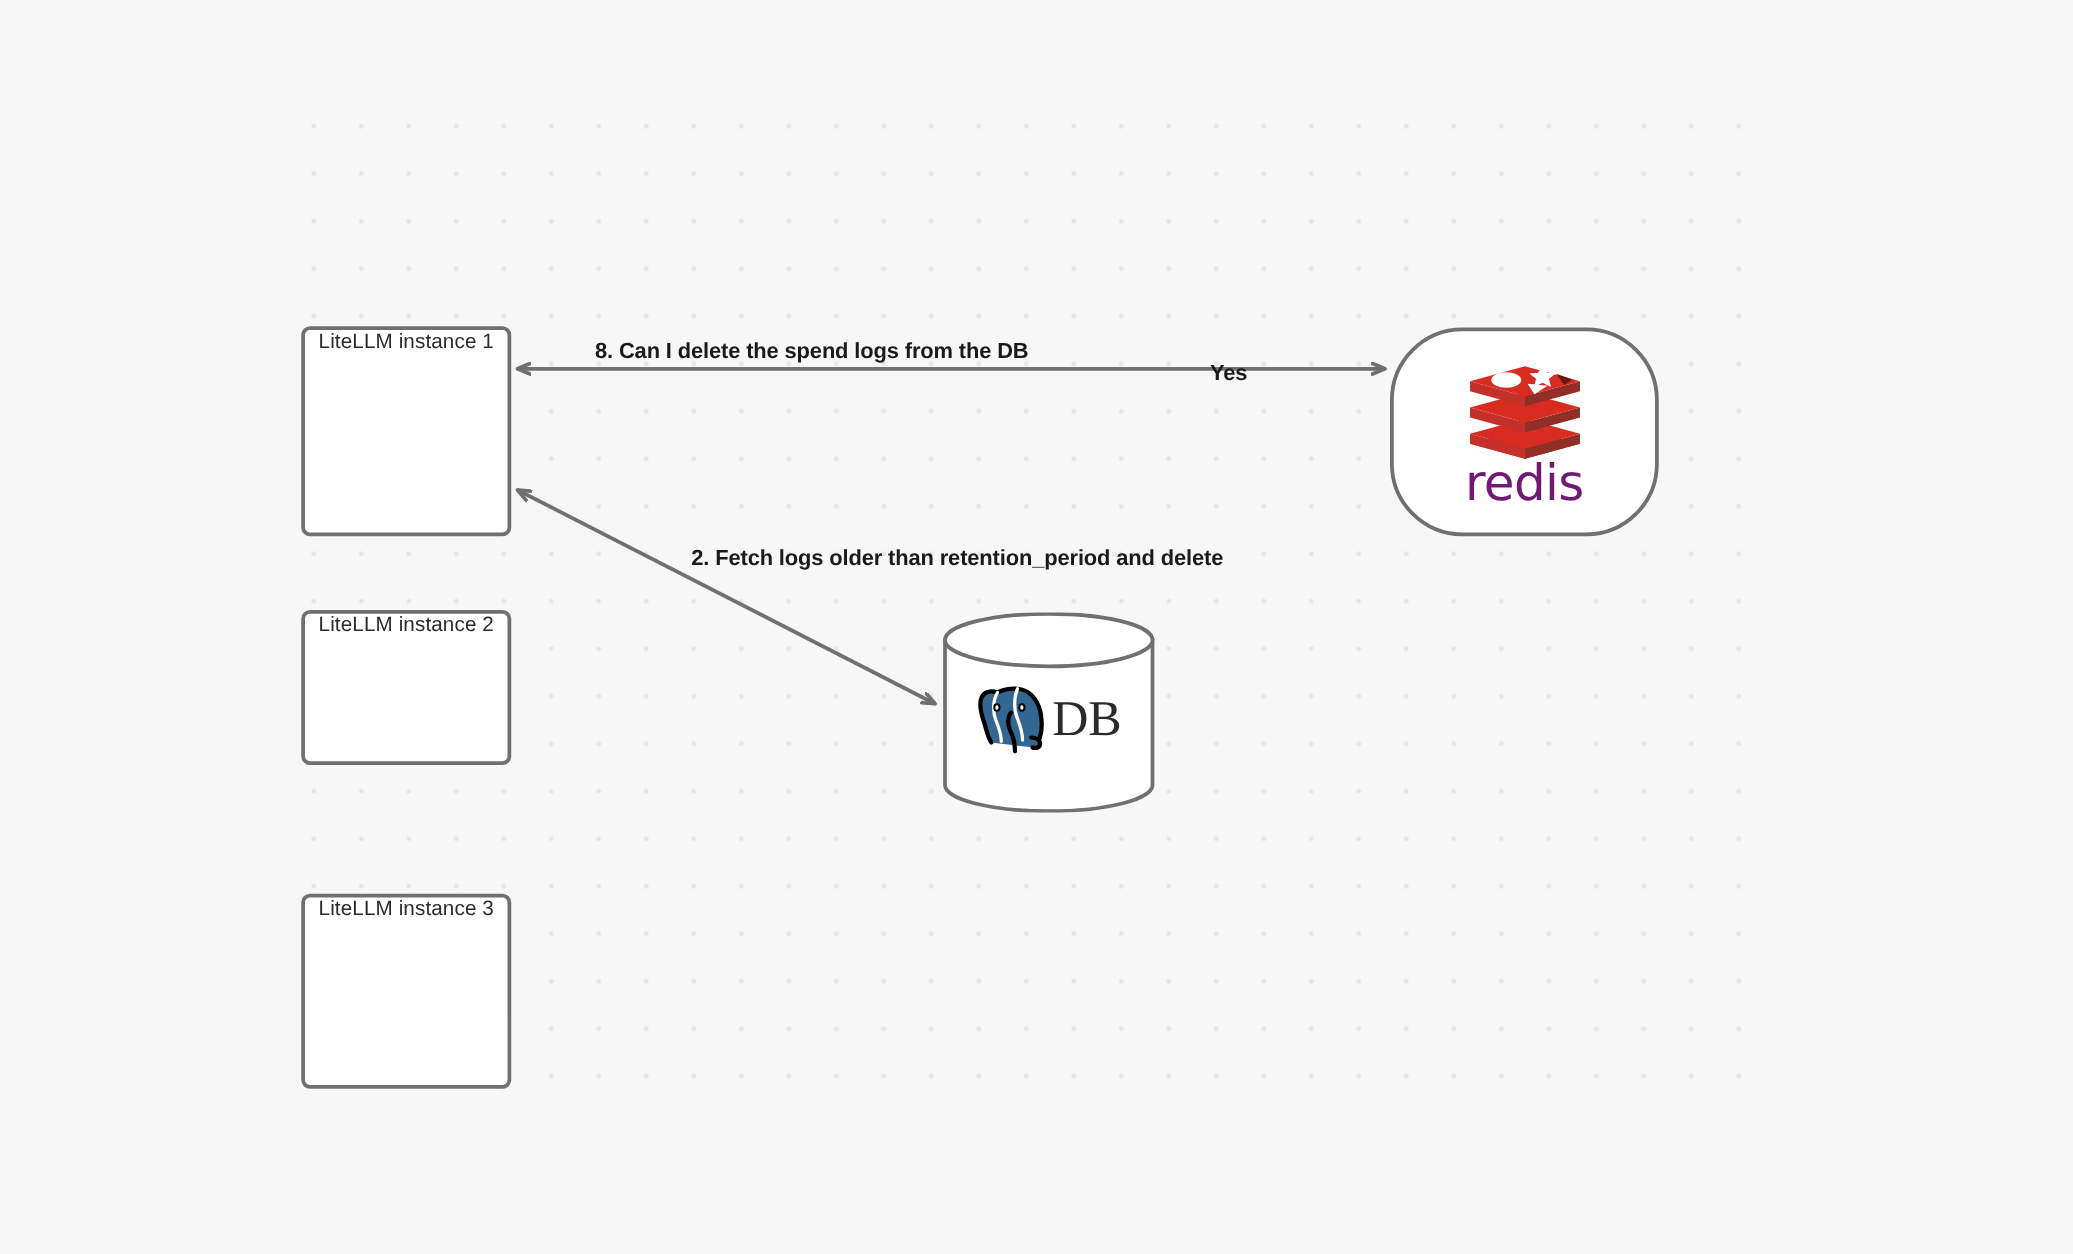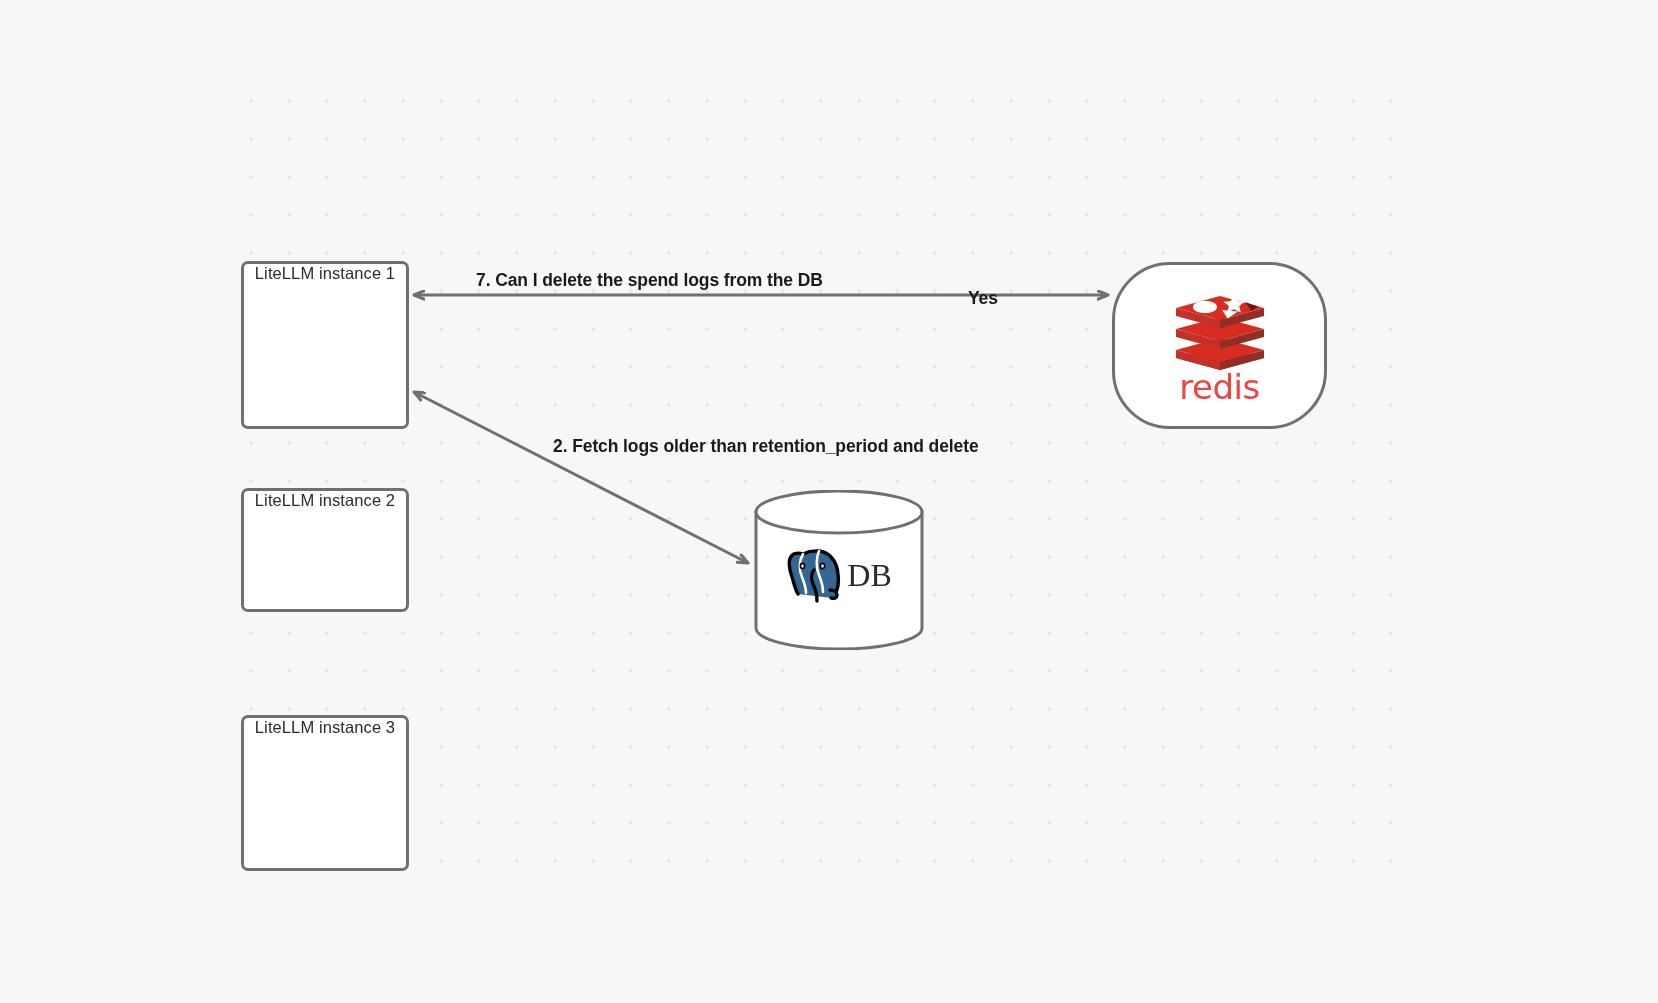--- a/index.html
+++ b/index.html
@@ -70,23 +70,23 @@
     left: 0; top: 0;
     width: 100%; height: 100%;
     display: flex;
     flex-direction: column;
     align-items: center;
     justify-content: center;
   }
   #redis-mark { display: block; }
   #redis-word {
     margin-top: -2px;
-    font-size: 34px;
+    font-size: 40px;
     font-weight: 400;
-    color: #ef4444;
+    color: #701a75;
     letter-spacing: -0.5px;
     line-height: 1;
     font-family: "DejaVu Sans", sans-serif;
   }
 
   
   #db-node {
     position: absolute;
     left: 753px;
     top: 490px;
@@ -95,21 +95,21 @@
   }
   #db-content {
     position: absolute;
     left: 0; top: 34%;
     width: 100%;
     display: flex;
     align-items: center;
     justify-content: center;
   }
   #db-text {
-    font-size: 32px;
+    font-size: 40px;
     font-weight: 400;
     color: #2B2B2B;
     font-family: "Liberation Serif", serif;
     line-height: 1;
     margin-left: -3px;
   }
 
   
   .edge-label {
     position: absolute;
@@ -147,21 +147,21 @@
       <marker id="arrow-start" markerWidth="14" markerHeight="14" refX="3" refY="5.2" orient="auto" markerUnits="userSpaceOnUse">
         <path d="M13,1 L3,5.2 L13,9.4" fill="none" stroke="#707070" stroke-width="3" stroke-linecap="round" stroke-linejoin="round"></path>
       </marker>
     </defs>
 
     <line x1="414" y1="295" x2="1108" y2="295" stroke="#707070" stroke-width="3" marker-start="url(#arrow-start)" marker-end="url(#arrow-end)"></line>
 
     <line x1="414" y1="392" x2="748" y2="563" stroke="#707070" stroke-width="3" marker-start="url(#arrow-start)" marker-end="url(#arrow-end)"></line>
   </svg>
 
-  <div class="edge-label" id="label-1">7.  Can I delete the spend logs from the DB</div>
+  <div class="edge-label" id="label-1">8.  Can I delete the spend logs from the DB</div>
 
   <div class="edge-label" id="label-yes">Yes</div>
 
   <div class="edge-label" id="label-2">2.  Fetch logs older than retention_period and delete</div>
 
   <div class="node-box" id="litellm-1">
     <span class="node-label">LiteLLM instance 1</span>
   </div>
 
   <div class="node-box" id="litellm-2">

